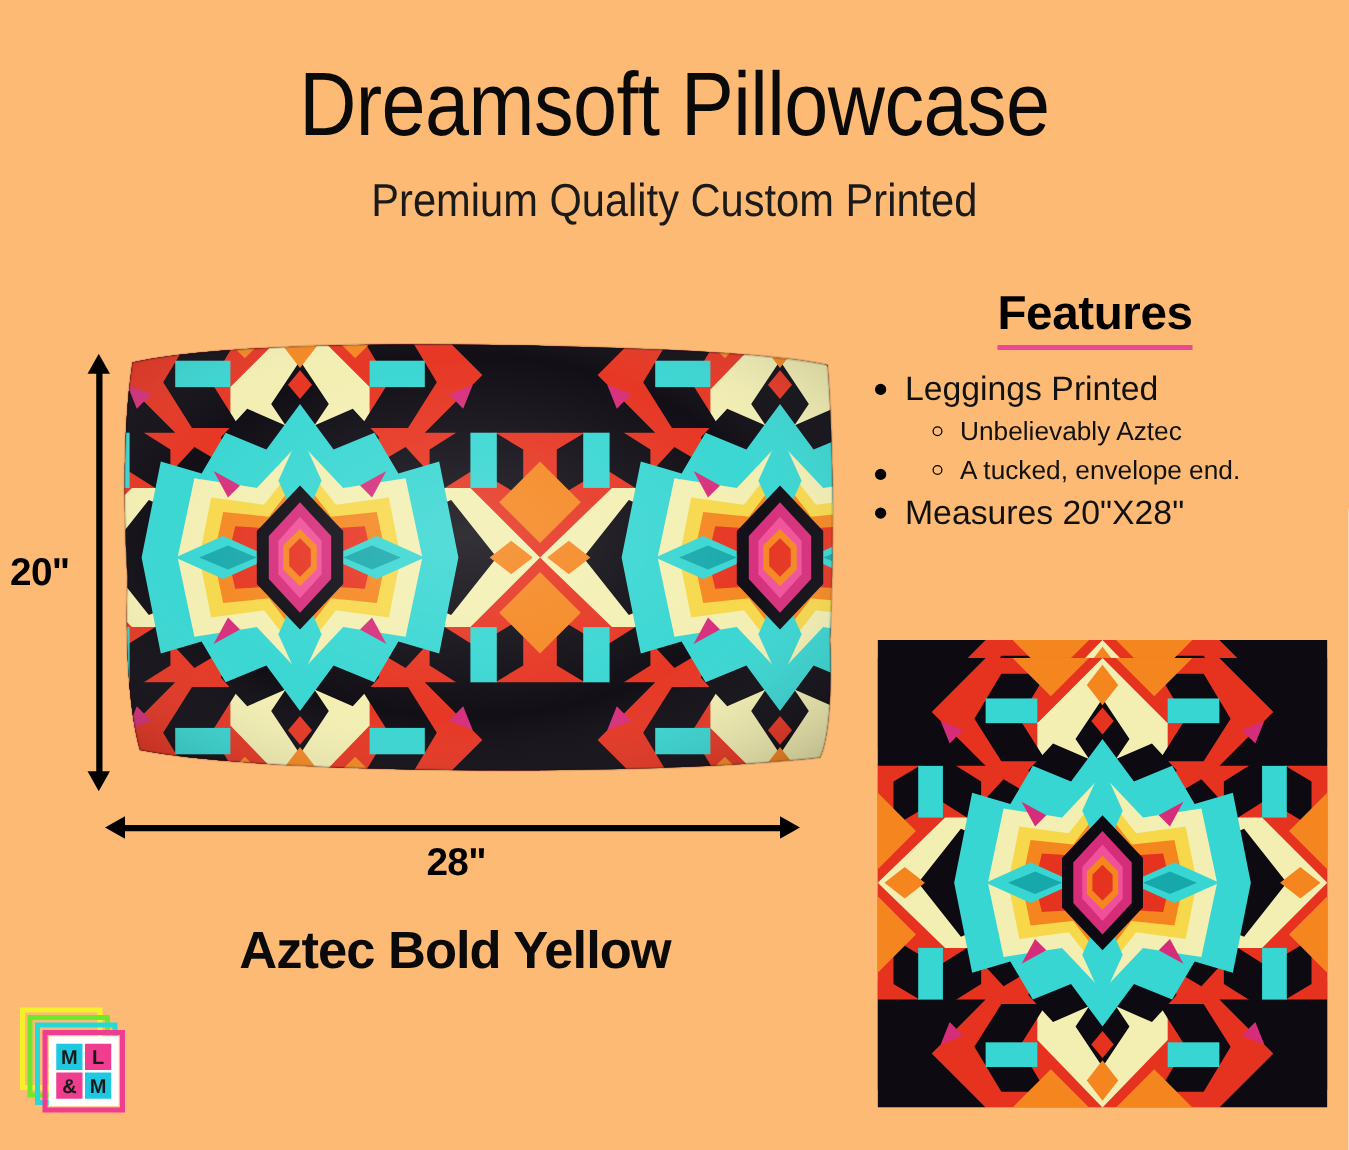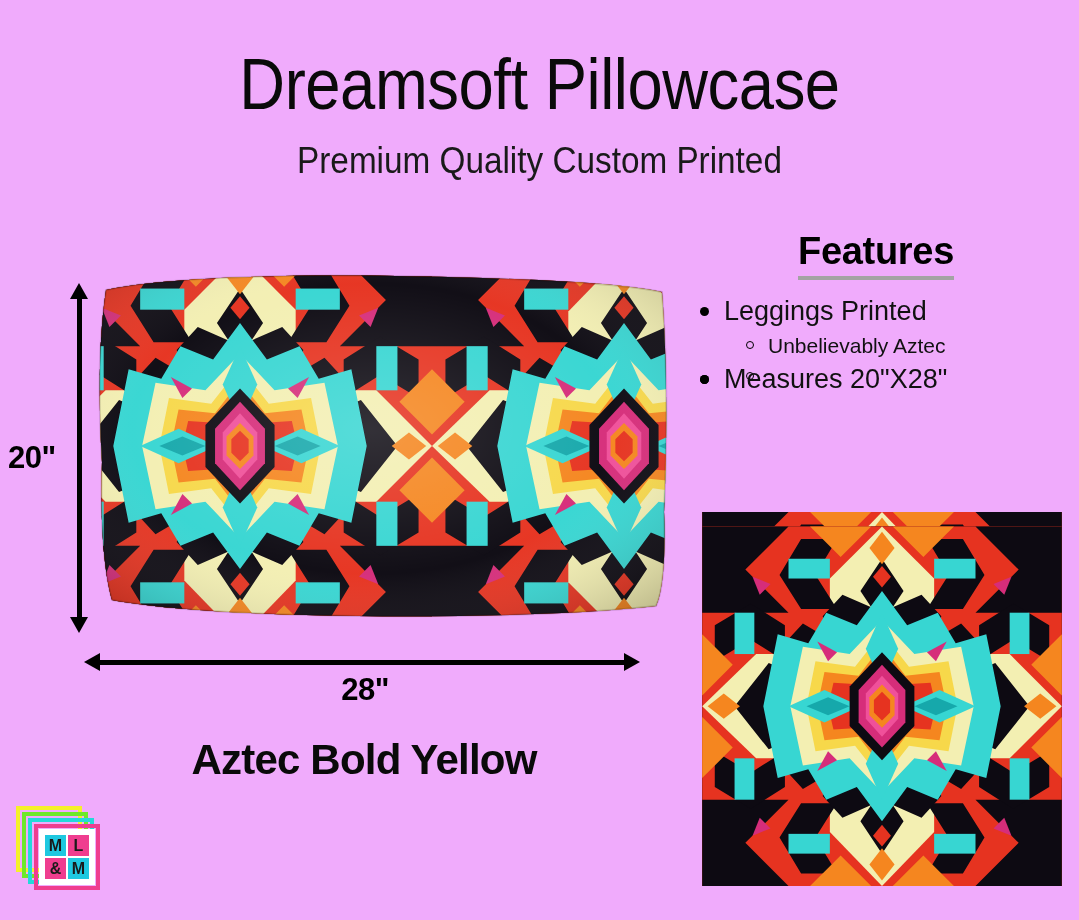--- a/index.html
+++ b/index.html
@@ -2,21 +2,21 @@
 <html><head>
 <meta charset="utf-8">
 <style>
   * { box-sizing: border-box; margin: 0; padding: 0; }
   html, body {
     width: 1079px; height: 920px;
     background: #ffffff;
     font-family: "Liberation Sans", sans-serif;
     overflow: hidden;
   }
-  #page { position: relative; width: 1079px; height: 920px; background: #f0abfc; }
+  #page { position: relative; width: 1079px; height: 920px; background: #fdba74; }
 
   
   .title {
     position: absolute; left: 0; top: 48px; width: 1079px;
     text-align: center;
     font-family: "Liberation Sans", sans-serif;
     font-size: 72px; font-weight: 400; letter-spacing: -0.5px;
     color: #0a0a0a; line-height: 1.02;
     transform: scaleX(0.88); transform-origin: 50% 50%;
   }
@@ -26,21 +26,21 @@
     font-size: 37px; font-weight: 300; color: #1a1a1a;
     transform: scaleX(0.9); transform-origin: 50% 50%;
   }
 
   
   .features { position: absolute; left: 676px; top: 230px; width: 400px; }
   .features-head {
     text-align: center; font-size: 38px; font-weight: 700; color: #000;
     letter-spacing: -0.3px; padding-bottom: 2px; margin-bottom: 12px;
   }
-  .features-head-inner { display: inline-block; border-bottom: 4px solid #a3a3a3; padding-bottom: 3px; }
+  .features-head-inner { display: inline-block; border-bottom: 4px solid #ec4899; padding-bottom: 3px; }
   .feat-list { list-style: none; padding-left: 22px; }
   .feat-item { position: relative; padding-left: 26px; font-size: 27px; font-weight: 300; color: #111; line-height: 1.32; margin-bottom: 2px; }
   .feat-item > .bullet {
     position: absolute; left: 2px; top: 13px;
     width: 9px; height: 9px; border-radius: 50%; background: #000;
   }
   .sub-list { list-style: none; padding-left: 18px; margin-top: 1px; }
   .sub-item { position: relative; padding-left: 26px; font-size: 21px; font-weight: 300; color: #111; line-height: 1.4; margin-bottom: 1px; }
   .sub-item > .bullet-o {
     position: absolute; left: 4px; top: 10px;
@@ -290,20 +290,21 @@
             <span class="bullet-o"></span>
             <span>Unbelievably Aztec</span>
           </li>
         </ul>
       </li>
       <li class="feat-item">
         <span class="bullet"></span>
         <ul class="sub-list">
           <li class="sub-item">
             <span class="bullet-o"></span>
+            <span>A tucked, envelope end.</span>
           </li>
         </ul>
       </li>
       <li class="feat-item">
         <span class="bullet"></span>
         <span>Measures 20"X28"</span>
       </li>
     </ul>
   </div>
 

